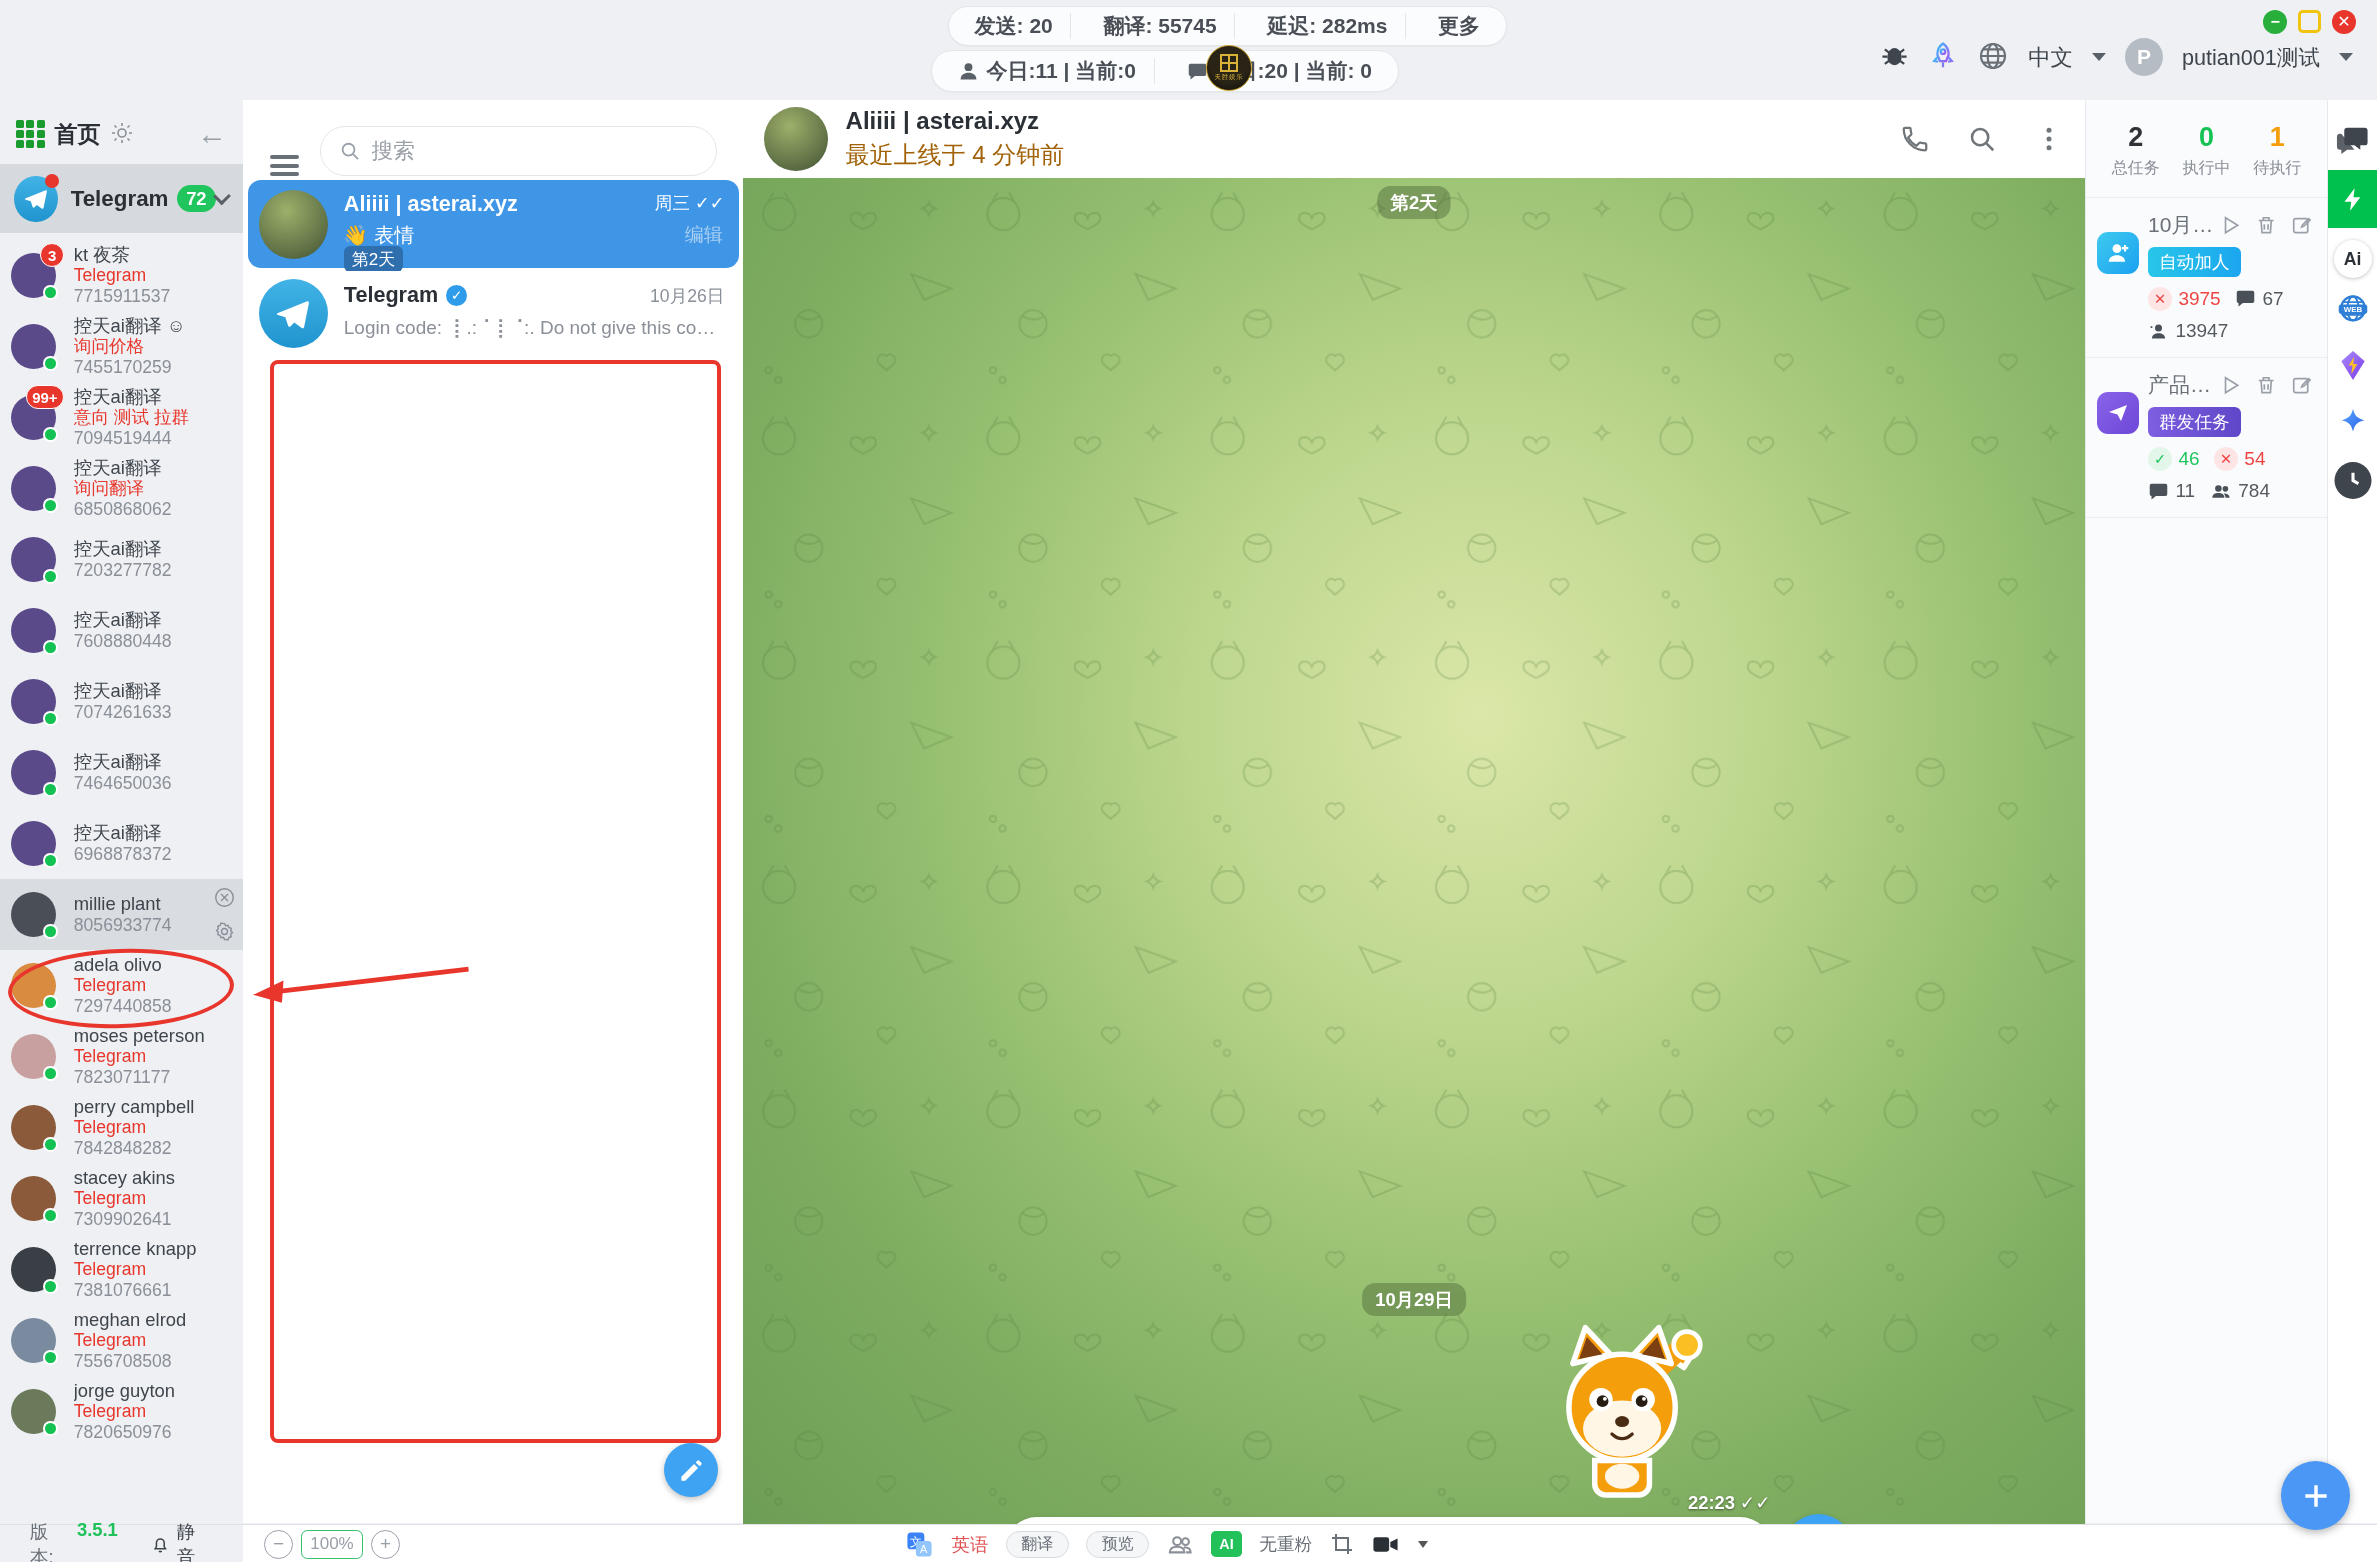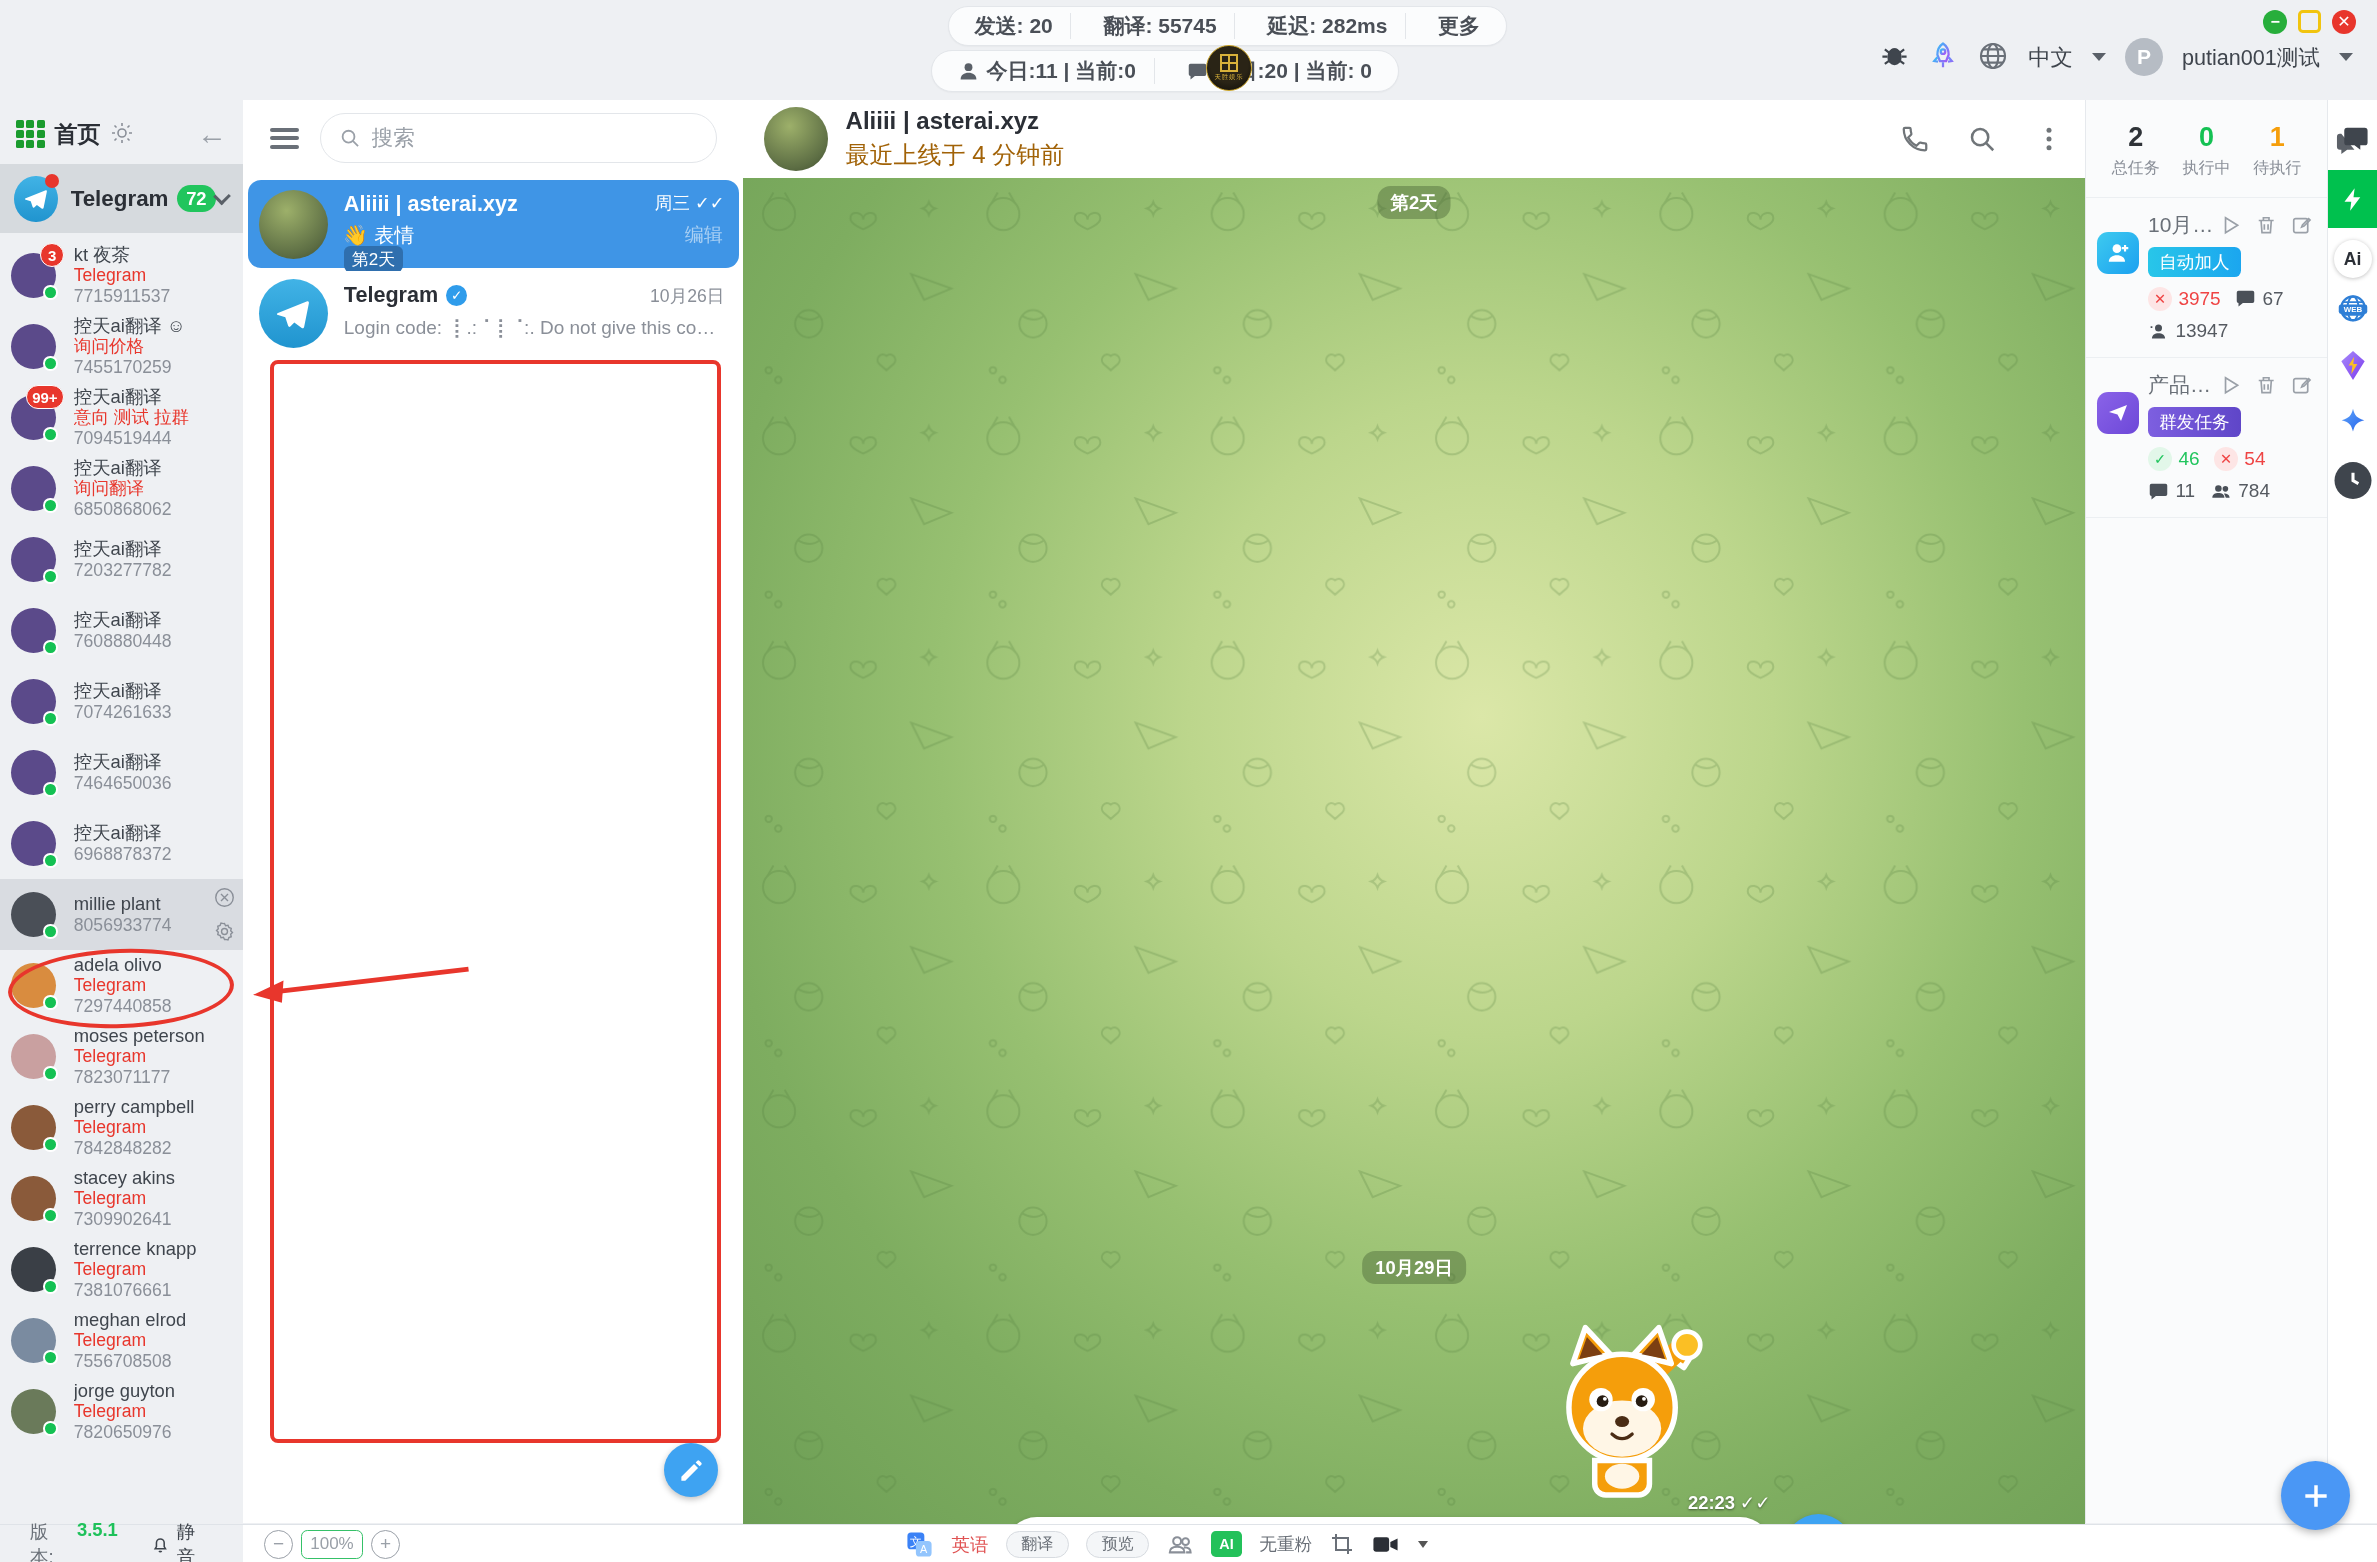--- a/index.html
+++ b/index.html
@@ -50,21 +50,21 @@
   .accav .dot { position:absolute; right:-1.6px; bottom:-1.6px; width:14.4px; height:14.4px; border-radius:50%; background:#14c153; border:2.4px solid #fff; }
   .accav .abadge { position:absolute; right:-8px; top:-9.6px; min-width:24px; height:24px; border-radius:12px; background:#e8362c; color:#fff; font-size:15px; font-weight:bold; display:flex; align-items:center; justify-content:center; padding:0 5.6px; border:1.6px solid #fff; }
   .acctext { margin-left:17.6px; overflow:hidden; }
   .acctext .nm { font-size:18.4px; color:#3f454d; line-height:21.6px; white-space:nowrap; }
   .acctext .sb { font-size:17.6px; color:#e8362c; line-height:21px; white-space:nowrap; }
   .acctext .id { font-size:17.6px; color:#8a8f98; line-height:21px; white-space:nowrap; }
   .accops { position:absolute; right:8px; top:8px; bottom:8px; display:flex; flex-direction:column; justify-content:space-between; align-items:center; color:#8a8f98; }
 
   
   .chatlist { position:absolute; left:243px; top:100px; width:501px; height:1423px; background:#fff; border-right:0.8px solid #e3e6ea; }
-  .searchrow { position:absolute; left:0; top:0; width:501px; height:76px; display:flex; align-items:center; padding:0 27px; gap:21px; }
+  .searchrow { position:absolute; left:0; top:0; width:501px; height:76px; display:flex; align-items:flex-end; padding:0 27px; gap:21px; }
   .burger { width:29px; height:21px; display:flex; flex-direction:column; justify-content:space-between; }
   .burger i { height:4px; background:#6a7078; border-radius:2.4px; }
   .searchbox { flex:1; height:50px; border:1.6px solid #e3e6ea; border-radius:26px; display:flex; align-items:center; padding:0 17.6px; background:#fff; }
   .searchbox input { border:none; outline:none; font-size:21.6px; color:#3f454d; width:100%; margin-left:11.2px; background:transparent; }
   .searchbox input::placeholder { color:#9aa0a8; }
   .chatsel { position:absolute; left:4.8px; top:80px; width:491px; height:88px; background:#3f95e6; border-radius:13px; color:#fff; }
   .chatsel .av { position:absolute; left:11.2px; top:9.6px; width:69px; height:69px; border-radius:50%; background:radial-gradient(circle at 40% 30%, #9db06a, #5d6e44 70%, #3c4a2c); }
   .chatsel .nm { position:absolute; left:96px; top:11.2px; font-size:21.6px; font-weight:bold; }
   .chatsel .tm { position:absolute; right:14.4px; top:11.2px; font-size:17.6px; }
   .chatsel .pv { position:absolute; left:96px; top:42px; font-size:20px; }
@@ -83,21 +83,21 @@
   .chathdr { position:absolute; left:0; top:0; width:1342px; height:78px; background:#fff; display:flex; align-items:center; padding:0 21px; }
   .chathdr .av { width:64px; height:64px; border-radius:50%; background:radial-gradient(circle at 40% 30%, #9db06a, #5d6e44 70%, #3c4a2c); flex:none; }
   .chathdr .tt { margin-left:17.6px; }
   .chathdr .tt .t1 { font-size:24px; font-weight:bold; color:#2b2f36; }
   .chathdr .tt .t2 { font-size:24px; color:#a16207; margin-top:4.8px; }
   .chathdr .ops { margin-left:auto; display:flex; gap:37px; align-items:center; color:#707579; }
   .wall { position:absolute; left:0; top:78px; width:1342px; height:1346px; background:radial-gradient(ellipse at 55% 40%, #dbe7a8 0%, #bcd68c 28%, #97c071 52%, #7ead60 74%, #6d9e55 100%); overflow:hidden; }
   .wall svg.pat { position:absolute; inset:0; }
   .chip { position:absolute; background:rgba(60,86,44,.38); color:#fff; font-size:18.4px; font-weight:bold; border-radius:13px; padding:4px 13px; }
   .chip.day { left:50%; top:8px; transform:translateX(-50%); }
-  .chip.date { left:50%; top:1073px; transform:translateX(-50%);text-align:center; }
+  .chip.date { left:50%; top:1105px; transform:translateX(-50%);text-align:center; }
   .sticker { position:absolute; left:797px; top:1137px; width:172px; height:188px; }
   .msgtime { position:absolute; left:945px; top:1314px; color:#fff; font-size:18.4px; font-weight:bold; text-shadow:0 0.8px 2.4px rgba(0,0,0,.5); display:flex; gap:4.8px; align-items:center; }
   .inputbar { position:absolute; left:262px; top:1339px; width:767px; height:64px; background:#fff; border-radius:32px; box-shadow:0 1.6px 4.8px rgba(0,0,0,.18); display:flex; align-items:center; padding:0 16px; }
   .micbtn { position:absolute; left:1041px; top:1336px; width:69px; height:69px; border-radius:50%; background:#3ea3f2; box-shadow:0 2.4px 6.4px rgba(0,0,0,.25); display:flex; align-items:center; justify-content:center; }
 
   
   .tasks { position:absolute; left:2085px; top:100px; width:242px; height:1423px; background:#fafbfc; border-left:0.8px solid #e6e9ed; }
   .tasks .hdr { display:flex; align-items:center; gap:9.6px; padding:32px 0 0 27px; font-size:24px; font-weight:bold; color:#2b2f36; }
   .tsummary { display:flex; justify-content:space-around; padding:22.4px 14.4px 17.6px 14.4px; border-bottom:0.8px solid #eceff2; }
   .tsum { text-align:center; }

